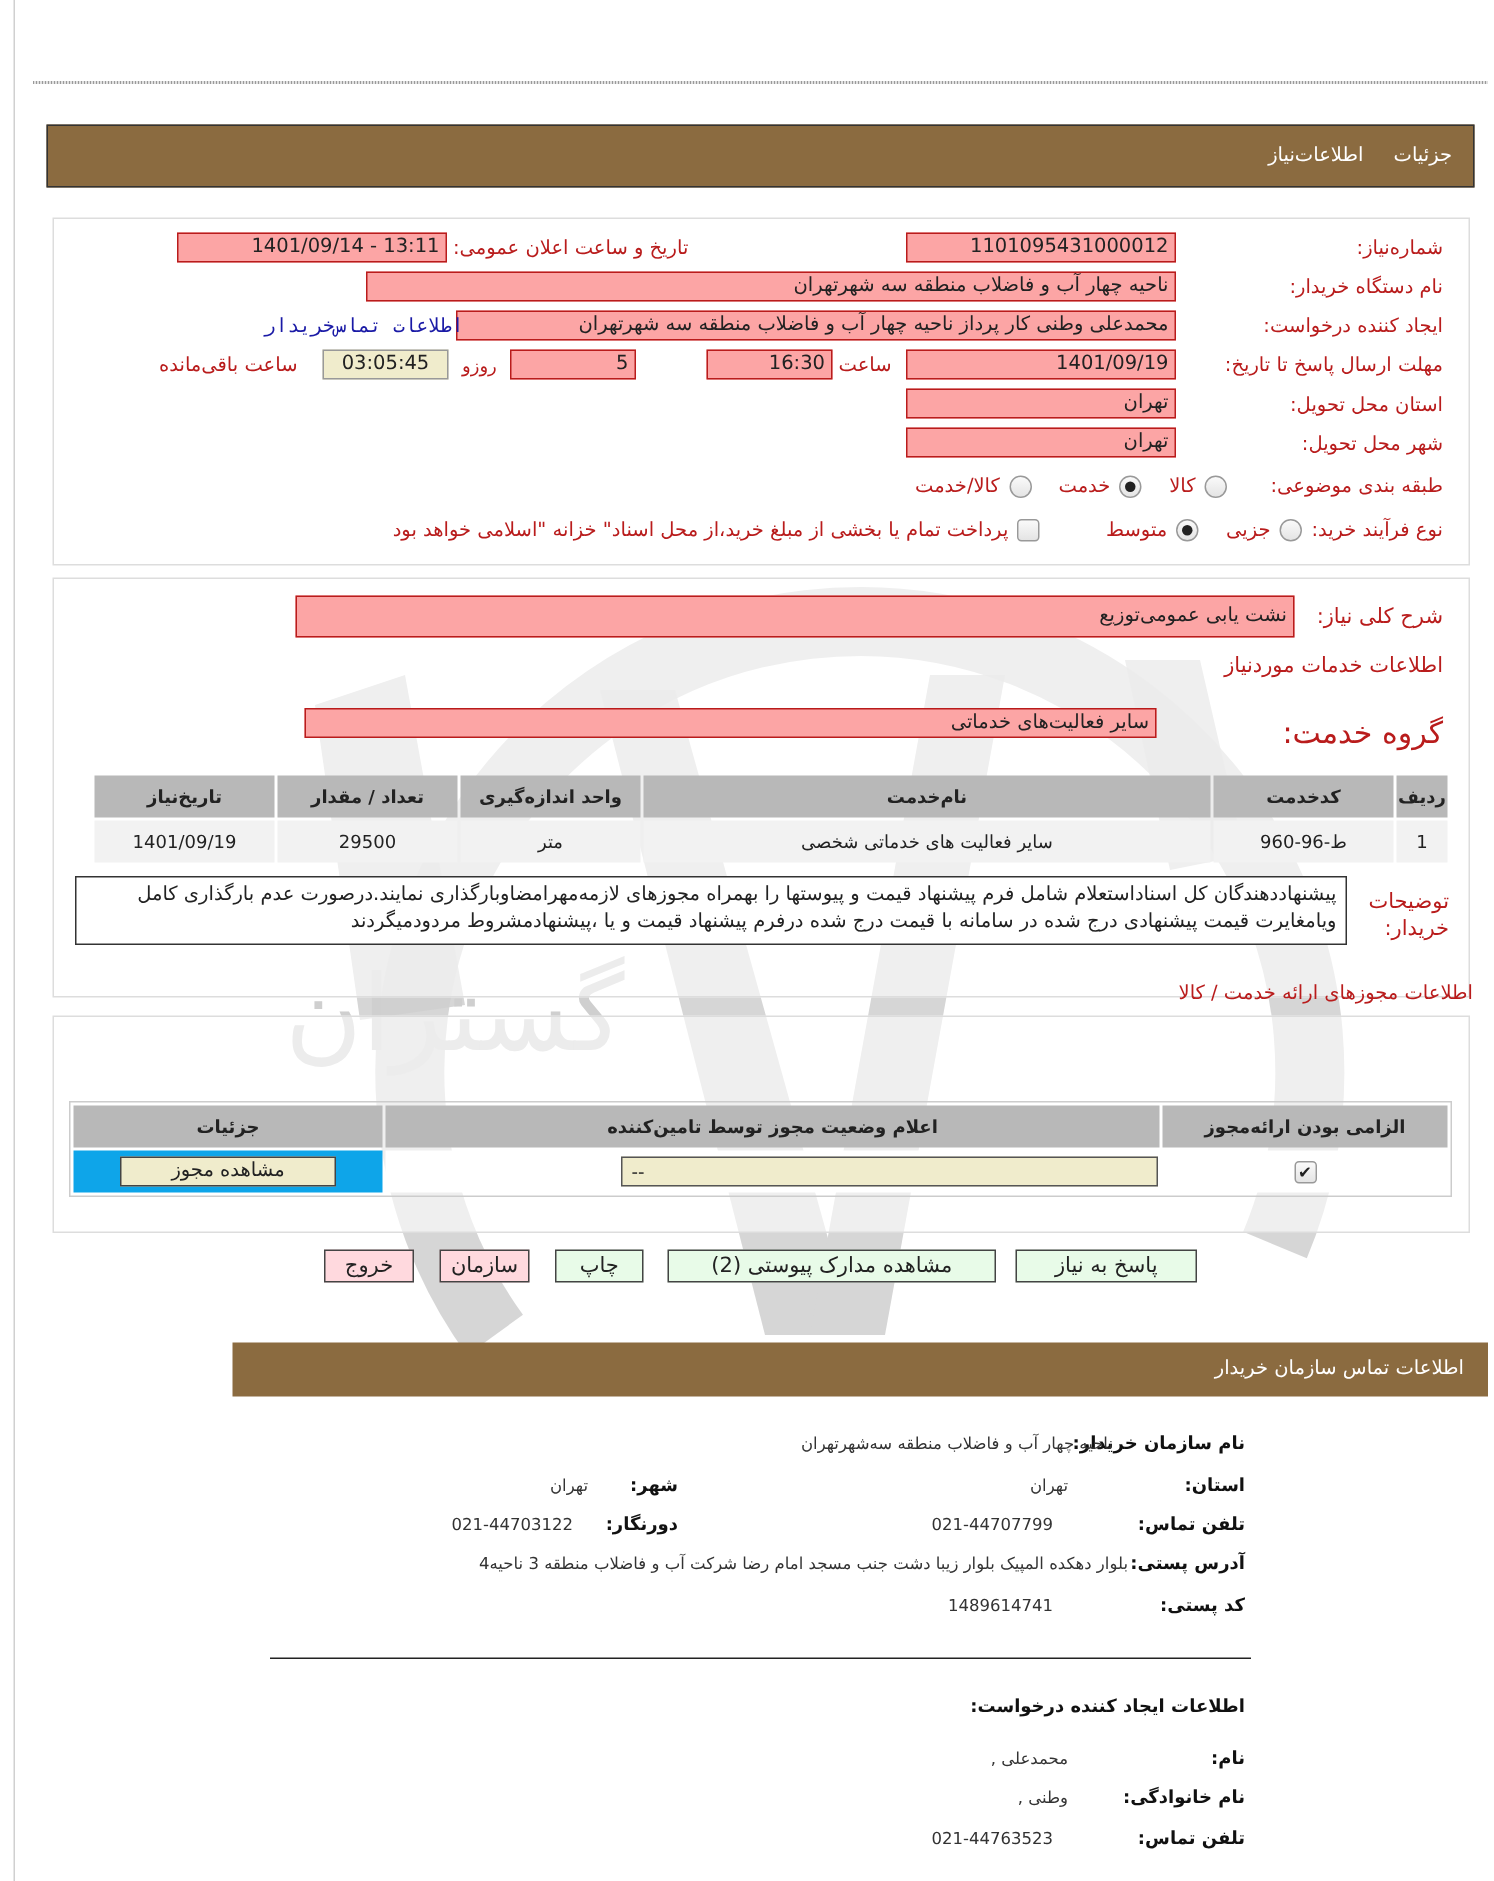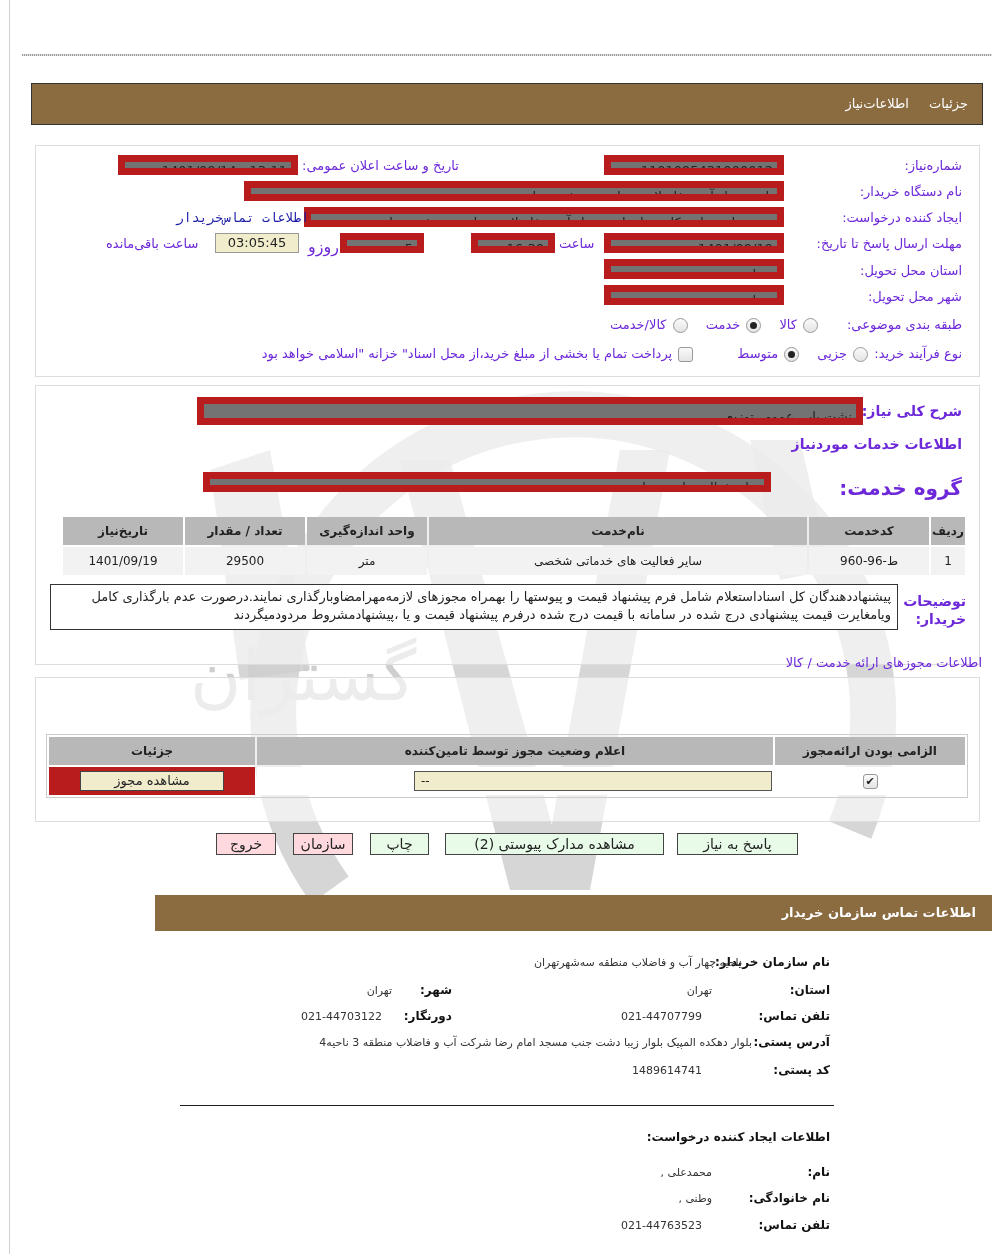--- a/index.html
+++ b/index.html
@@ -11,34 +11,34 @@
   .abs { position: absolute; }
   .rtl { direction: rtl; }
   .leftrule { left: 9px; top: 0; width: 1px; height: 1254px; background: #d0d0d0; }
   .dotrule { left: 22px; top: 54px; width: 970px; height: 2px;
     background: repeating-linear-gradient(90deg, #9a9a9a 0 1px, #e0e0e0 1px 2px); }
   .brownbar { background: #8b6b40; color: #fff; box-sizing: border-box; }
   .topbar { left: 31px; top: 83px; width: 952px; height: 42px; border: 1px solid #333; }
   .topbar .tabs { position: absolute; right: 14px; top: 12px; font-size: 13px; }
   .topbar .tabs span { margin-left: 16px; margin-top: 48px; }
   .panel { border: 1px solid #ddd; background: rgba(255,255,255,0.6); box-sizing: border-box; }
-  .lbl { font-size: 13px; color: #6d28d9; white-space: nowrap; }
-  .box { border: 7px solid #b91c1c; background: #737373; box-sizing: border-box; height: 20px;
+  .lbl { font-size: 13px; color: #b91c1c; white-space: nowrap; }
+  .box { border: 1px solid #b91c1c; background: #fca5a5; box-sizing: border-box; height: 20px;
     padding: 0 4px; font-size: 13px; line-height: 18px; white-space: nowrap; overflow: hidden; direction: rtl; text-align: right; }
   .box.ltr { direction: ltr; text-align: right; }
   .timer { background: #f0eccc; border: 1px solid #999; text-align: center; direction: ltr; }
   .link { color: #1a1aa6; font-family: Liberation Mono, monospace; }
   .radio { display: inline-block; width: 13px; height: 13px; border-radius: 50%; border: 1px solid #999;
     background: linear-gradient(#fafafa, #e4e4e4); vertical-align: middle; position: relative; }
   .radio.on::after { content: ""; position: absolute; left: 3px; top: 3px; width: 7px; height: 7px; border-radius: 50%; background: #222; }
   .chk { display: inline-block; width: 13px; height: 13px; border: 1px solid #999; border-radius: 3px;
     background: linear-gradient(#fafafa, #e4e4e4); vertical-align: middle; font-size: 11px; line-height: 13px; text-align: center; }
   .opt { display: inline-block; margin-left: 14px; }
   .opt .radio, .opt .chk { margin-left: 6px; }
-  .bold { font-weight: bold; }
+  .bold { font-weight: normal; }
   table.grid { border-collapse: separate; border-spacing: 2px; width: 100%; }
   table.grid th { background: #b8b8b8; color: #222; font-weight: bold; font-size: 12px; height: 26px; text-align: center; }
   table.grid td { background: #f2f2f2; font-size: 12px; height: 26px; text-align: center; }
   .btn { position: absolute; height: 22px; box-sizing: border-box; border: 1px solid #444; font-size: 14px;
     line-height: 20px; text-align: center; cursor: pointer; direction: rtl; }
   .btn.green { background: #e8fbe8; }
   .btn.pink { background: #ffd9de; }
   .watermark { pointer-events: none; }
   .contact .k { position: absolute; font-weight: bold; font-size: 12px; color: #111; direction: rtl; white-space: nowrap; }
   .contact .v { position: absolute; font-size: 11px; color: #333; direction: rtl; white-space: nowrap; }
@@ -81,21 +81,21 @@
 
 <div class="abs lbl rtl" style="right:34px;top:210px">ایجاد کننده درخواست:</div>
 <div class="abs box" style="left:304px;top:207px;width:480px">محمدعلی وطنی کار پرداز ناحیه چهار آب و فاضلاب منطقه سه شهرتهران</div>
 <div class="abs lbl rtl link" style="left:176px;top:210px">اطلاعات تماس‌خریدار</div>
 
 <div class="abs lbl rtl" style="right:34px;top:236px">مهلت ارسال پاسخ تا تاریخ:</div>
 <div class="abs box ltr" style="left:604px;top:233px;width:180px">1401/09/19</div>
 <div class="abs lbl rtl" style="left:559px;top:236px">ساعت</div>
 <div class="abs box ltr" style="left:471px;top:233px;width:84px">16:30</div>
 <div class="abs box ltr" style="left:340px;top:233px;width:84px">5</div>
-<div class="abs lbl rtl" style="left:308px;top:237px;font-size:16px">روزو</div>
+<div class="abs lbl rtl" style="left:308px;top:237px;font-size:12px">روزو</div>
 <div class="abs box timer" style="left:215px;top:233px;width:84px">03:05:45</div>
 <div class="abs lbl rtl" style="left:106px;top:236px">ساعت باقی‌مانده</div>
 
 <div class="abs lbl rtl" style="right:34px;top:263px">استان محل تحویل:</div>
 <div class="abs box" style="left:604px;top:259px;width:180px">تهران</div>
 <div class="abs lbl rtl" style="right:34px;top:289px">شهر محل تحویل:</div>
 <div class="abs box" style="left:604px;top:285px;width:180px">تهران</div>
 
 <div class="abs lbl rtl" style="right:34px;top:317px">طبقه بندی موضوعی:</div>
 <div class="abs rtl lbl" style="right:178px;top:317px">
@@ -156,21 +156,21 @@
         <th>اعلام وضعیت مجوز توسط تامین‌کننده</th>
         <th style="width:204px">جزئیات</th>
       </tr>
     </thead>
     <tbody>
       <tr>
         <td style="background:#fff"><span class="chk">✔</span></td>
         <td style="background:#fff;text-align:left">
           <div style="margin-left:76px;width:358px;height:20px;border:1px solid #555;background:#f0eccc;box-sizing:border-box;text-align:left;padding-left:6px;line-height:18px">--</div>
         </td>
-        <td style="background:#b91c1c">
+        <td style="background:#0ea5e9">
           <div style="margin:0 auto;width:144px;height:20px;border:1px solid #444;background:#f0eccc;box-sizing:border-box;line-height:18px;font-size:13px">مشاهده مجوز</div>
         </td>
       </tr>
     </tbody>
   </table>
 </div>
 
 <div class="btn green" style="left:677px;top:833px;width:121px">پاسخ به نیاز</div>
 <div class="btn green" style="left:445px;top:833px;width:219px">مشاهده مدارک پیوستی (2)</div>
 <div class="btn green" style="left:370px;top:833px;width:59px">چاپ</div>

